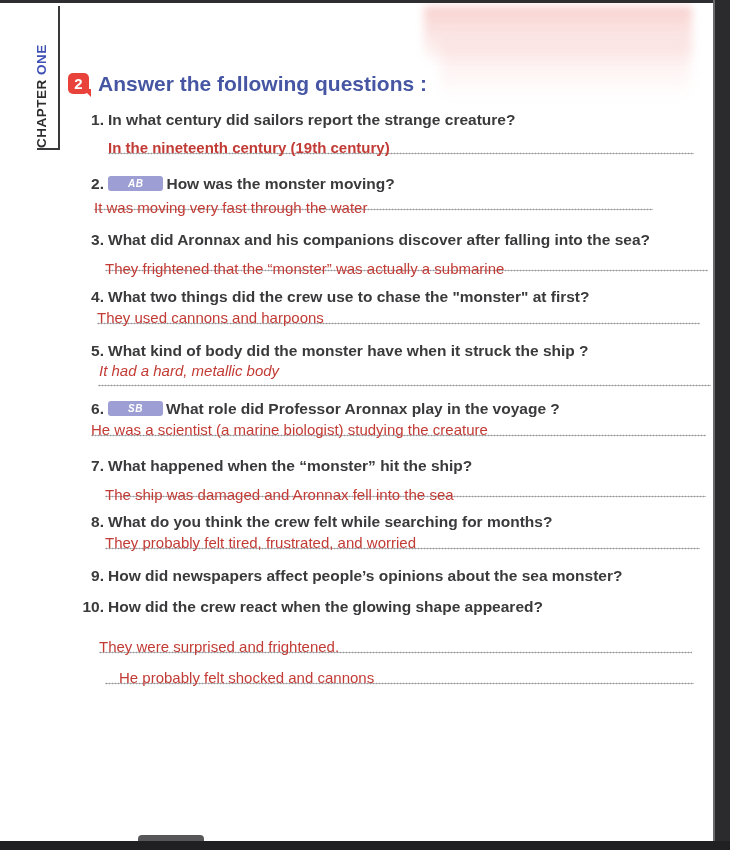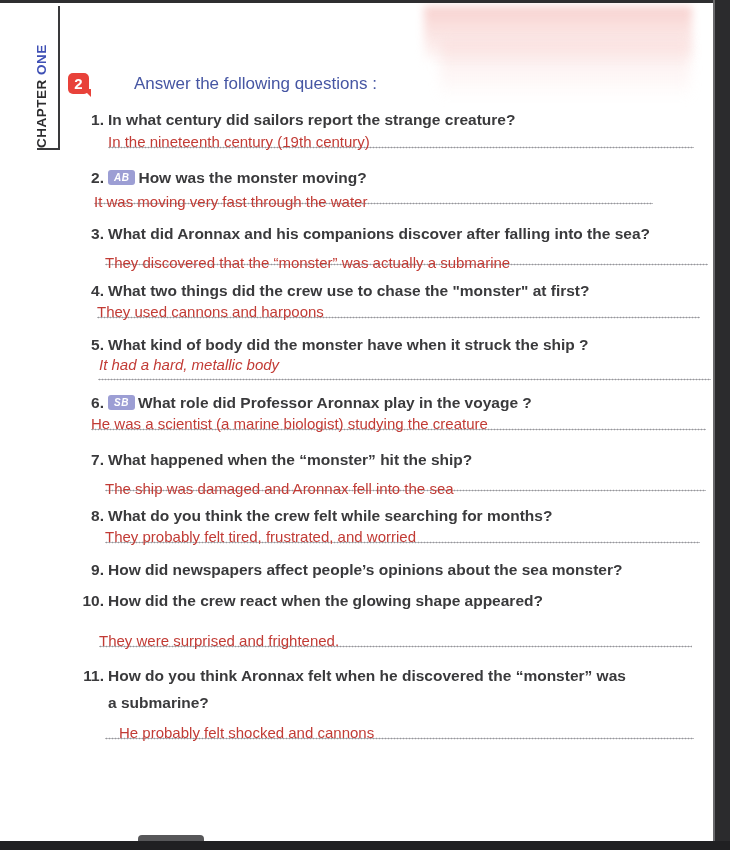--- a/index.html
+++ b/index.html
@@ -33,28 +33,28 @@
   .heading-row { display:flex; align-items:center; gap:9px; margin-left:-40px; height:21px; }
   .badge-2 {
     position:relative; width:21px; height:21px; background:#e8423a; border-radius:5px;
     color:#fff; font-weight:bold; font-size:15px; display:flex; align-items:center; justify-content:center;
     flex:0 0 auto;
   }
   .badge-2::after {
     content:""; position:absolute; right:-2px; bottom:-3px; width:8px; height:8px;
     background:#e8423a; clip-path:polygon(0 0,100% 0,100% 100%);
   }
-  .heading-text { color:#4656a3; font-weight:normal; font-size:17px; white-space:nowrap;margin-left:36px; }
+  .heading-text { color:#4656a3; font-weight:bold; font-size:21px; white-space:nowrap; }
   
   .qa { position:relative; }
   .q-line { position:relative; color:#3a3a3c; font-weight:bold; font-size:15.5px; line-height:20px; white-space:nowrap; }
   .q-num  { position:absolute; left:-30px; top:0; width:26px; text-align:right; }
   .q-badge {
     display:inline-block; background:#9c9ed4; color:#ffffff; font-style:italic; font-weight:bold;
-    font-size:10px; line-height:13px; padding:1px 6px; border-radius:3px; letter-spacing:.5px;
+    font-size:10px; line-height:13px; padding:1px 20px; border-radius:3px; letter-spacing:.5px;
     vertical-align:2px; margin-right:3px;
   }
   .a-line { position:relative; color:#c23b35; font-size:15px; line-height:19px; white-space:nowrap; }
   .dotted {
     background-image:radial-gradient(circle, #97979c 0.9px, rgba(0,0,0,0) 1.2px);
     background-size:3px 3.4px; background-repeat:repeat-x;
   }
   .dot-under  { background-position:0 calc(100% - 2px); }
   .dot-strike { background-position:0 63%; }
   .dots-row { height:4px; background-position:0 50%; }
@@ -75,40 +75,40 @@
 
     <div class="heading-row">
       <div class="badge-2">2</div>
       <div class="heading-text">Answer the following questions :</div>
     </div>
 
     <div class="qa" style="margin-top:16px;">
       <div class="q-line">
         <span class="q-num">1.</span><span class="q-text">In what century did sailors report the strange creature?</span>
       </div>
-      <div class="a-line dotted dot-under" style="margin-top:2px; width:586px;">
+      <div class="a-line dotted dot-under" style="margin-top:8px; width:586px;font-weight:bold;">
         <span>In the nineteenth century (19th century)</span>
       </div>
     </div>
 
     <div class="qa" style="margin-top:17px;">
       <div class="q-line">
         <span class="q-num">2.</span><span class="q-badge">AB</span><span class="q-text">How was the monster moving?</span>
       </div>
       <div class="a-line dotted dot-strike" style="margin-top:4px; margin-left:-14px; width:559px;">
         <span>It was moving very fast through the water</span>
       </div>
     </div>
 
     <div class="qa" style="margin-top:13px;">
       <div class="q-line">
         <span class="q-num">3.</span><span class="q-text">What did Aronnax and his companions discover after falling into the sea?</span>
       </div>
       <div class="a-line dotted dot-strike" style="margin-top:9px; margin-left:-3px; width:603px;">
-        <span>They discovered that the “monster” was actually a submarine</span>
+        <span>They frightened that the “monster” was actually a submarine</span>
       </div>
     </div>
 
     <div class="qa" style="margin-top:9px;">
       <div class="q-line">
         <span class="q-num">4.</span><span class="q-text">What two things did the crew use to chase the "monster" at first?</span>
       </div>
       <div class="a-line dotted dot-under" style="margin-top:1px; margin-left:-11px; width:603px;">
         <span>They used cannons and harpoons</span>
       </div>
@@ -160,24 +160,20 @@
     <div class="qa" style="margin-top:11px;">
       <div class="q-line">
         <span class="q-num">10.</span><span class="q-text">How did the crew react when the glowing shape appeared?</span>
       </div>
       <div class="a-line dotted dot-under" style="margin-top:20px; margin-left:-9px; width:593px;">
         <span>They were surprised and frightened.</span>
       </div>
     </div>
 
     <div class="qa" style="margin-top:12px;">
-      <div class="q-line" style="line-height:27px;">
-        <span class="q-num">11.</span><span class="q-text">How do you think Aronnax felt when he discovered the “monster” was</span>
-        <div class="q-text">a submarine?</div>
-      </div>
       <div class="a-line dotted dot-under" style="margin-top:7px; margin-left:-3px; width:589px;">
         <span style="padding-left:14px;">He probably felt shocked and cannons</span>
       </div>
     </div>
 
   </div>
 
   <div class="edge-top"></div>
   <div class="edge-right"></div>
   <div class="bottom-blob"></div>

